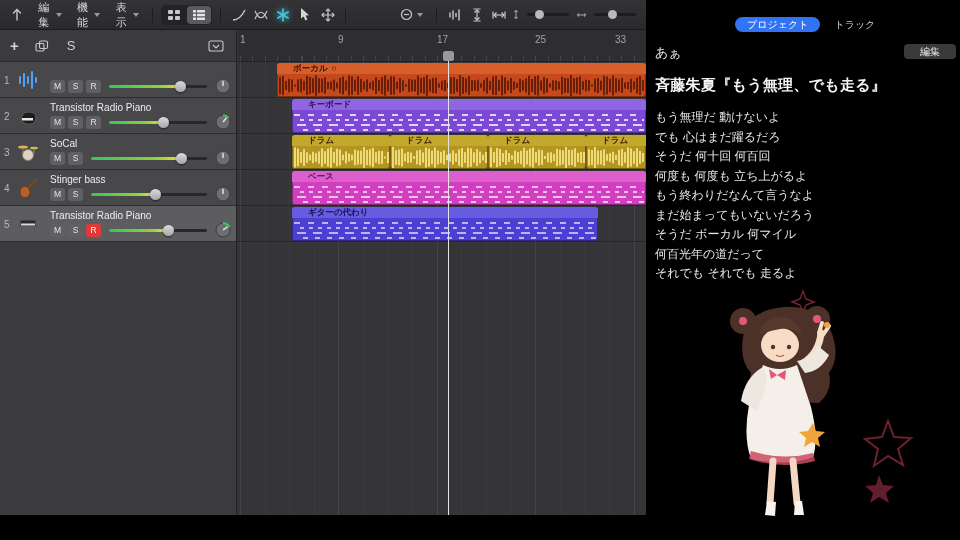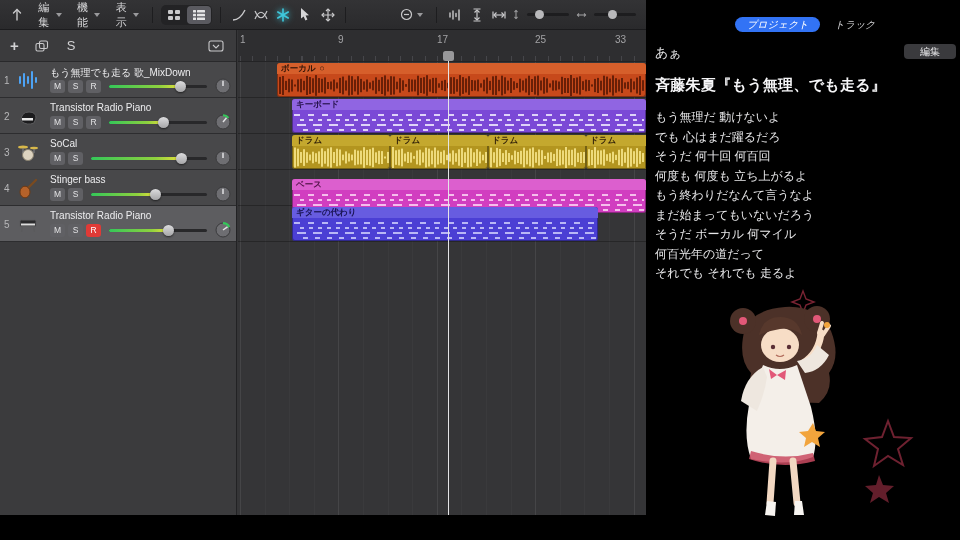--- a/index.html
+++ b/index.html
@@ -50,53 +50,53 @@
     background-size:100% 5px;background-position:2px 100%;background-repeat:no-repeat;}
   .bar-num{position:absolute;top:4px;font-size:10px;color:#a3a3a5;}
   .ph-handle{position:absolute;top:21px;width:11px;height:10px;background:#98989a;border-radius:2.5px;z-index:7;}
   .lanes{position:absolute;top:32px;left:0;right:0;bottom:0;
     background-image:repeating-linear-gradient(90deg,rgba(255,255,255,.055) 0 1px,transparent 1px 98.4px),
                      repeating-linear-gradient(90deg,rgba(255,255,255,.022) 0 1px,transparent 1px 24.6px);
     background-position:2px 0,2px 0;}
   .lane{position:absolute;left:0;right:0;height:36px;border-bottom:1px solid rgba(0,0,0,.28);}
   .playhead{position:absolute;left:210px;top:21px;bottom:0;width:1px;background:#e4e4e6;z-index:6;}
   .region{position:absolute;top:1px;height:34px;border-radius:3px;overflow:hidden;box-shadow:inset 0 0 0 1px rgba(0,0,0,.35);}
-  .region-head{height:11px;font-size:8.5px;font-weight:bold;line-height:11px;padding:0 4px;color:rgba(22,8,2,.85);white-space:nowrap;overflow:hidden;}
+  .region-head{height:11px;font-size:8.5px;font-weight:bold;line-height:11px;padding:0 16px;color:rgba(22,8,2,.85);white-space:nowrap;overflow:hidden;}
   .region-body{position:absolute;top:11px;left:0;right:0;bottom:0;}
   .region.vocal{background:var(--region-vocal,#c7491b);}
   .region.vocal .region-head{background:#d65f2b;}
   .region.vocal .region-body{color:#5e1b06;}
   .region.keys{background:var(--region-keys,#7b49d6);}
   .region.keys .region-head{background:#9065e2;color:rgba(20,5,50,.85);}
   .region.keys .midi{color:rgba(240,235,255,.85);}
   .region.drums{background:var(--region-drums,#b3951f);}
   .region.drums .region-head{background:#c4a82e;}
   .region.drums .region-body{color:#f4e385;}
-  .region.bass{background:var(--region-bass,#d13ec0);margin-top:8px;}
+  .region.bass{background:var(--region-bass,#d13ec0);}
   .region.bass .region-head{background:#dc5fce;color:rgba(55,5,45,.85);}
   .region.bass .midi{color:rgba(255,222,248,.8);}
   .region.guitar{background:var(--region-guitar,#4b3fd4);}
   .region.guitar .region-head{background:#675ce0;color:rgba(12,8,60,.88);}
   .region.guitar .midi{color:rgba(216,216,255,.78);}
   .badge{margin-left:4px;font-weight:normal;}
   .midi{position:absolute;top:2px;left:2px;right:2px;bottom:2px;
     background-image:
       repeating-linear-gradient(90deg,currentColor 0 6px,transparent 6px 14px),
       repeating-linear-gradient(90deg,currentColor 0 4px,transparent 4px 9px),
       repeating-linear-gradient(90deg,currentColor 0 9px,transparent 9px 16px),
       repeating-linear-gradient(90deg,currentColor 0 5px,transparent 5px 12px);
     background-size:100% 2px,100% 2px,100% 2px,100% 2px;
     background-position:0 2px,6px 7px,3px 12px,9px 17px;
     background-repeat:no-repeat;}
   .wave{overflow:hidden;}
 
   
   .side{position:absolute;left:647px;top:0;width:313px;height:540px;background:#000;color:#e8e8ea;}
   .seg{position:absolute;left:88px;top:17px;height:15px;display:flex;gap:2px;}
-  .seg-btn{border:none;background:transparent;color:#cfcfd1;font-size:10px;line-height:15px;padding:0 12px;border-radius:8px;font-style:italic;}
+  .seg-btn{border:none;background:transparent;color:#cfcfd1;font-size:10px;line-height:15px;padding:0 12px;border-radius:8px;}
   .seg-btn.active{background:var(--accent-blue,#3273f5);color:#fff;}
   .lyric-hint{position:absolute;left:8px;top:44px;font-size:13px;color:#e2e2e4;}
   .edit-btn{position:absolute;right:4px;top:44px;width:52px;height:15px;border:none;background:#3a3a3d;border-radius:4px;color:#eaeaec;font-size:10px;line-height:15px;text-align:center;}
   .song-title{position:absolute;left:8px;top:76px;font-size:15px;font-weight:bold;color:#f5f5f7;letter-spacing:.3px;}
   .lyrics{position:absolute;left:8px;top:108px;font-size:12px;line-height:19.5px;color:#e8e8ea;}
   .chara{position:absolute;left:38px;top:283px;width:230px;height:250px;}
 
   svg{display:block;}
 </style>
 </head>
@@ -300,21 +300,20 @@
 
         <div class="track-row">
           <span class="tnum">1</span>
           <span class="ticon">
             <svg width="22" height="22" viewBox="0 0 22 22">
                 <g stroke="#4da3f5" stroke-width="2" stroke-linecap="round">
                   <path d="M3 8 V14 M7 5 V17 M11 8 V14 M15 3 V19 M19 9 V13"></path>
                 </g>
               </svg>
           </span>
-          <div class="tname">もう無理でも走る 歌_MixDown</div>
           <div class="tctrl">
             <button class="tbtn">M</button>
             <button class="tbtn">S</button>
             <button class="tbtn">R</button>
             <div class="fader">
               <div class="fader-fill" style="width: 72%;"></div>
               <div class="fader-knob" style="left: calc(72% - 5px);"></div>
             </div>
             <span class="pan">
               <svg width="16" height="16" viewBox="0 0 16 16">

